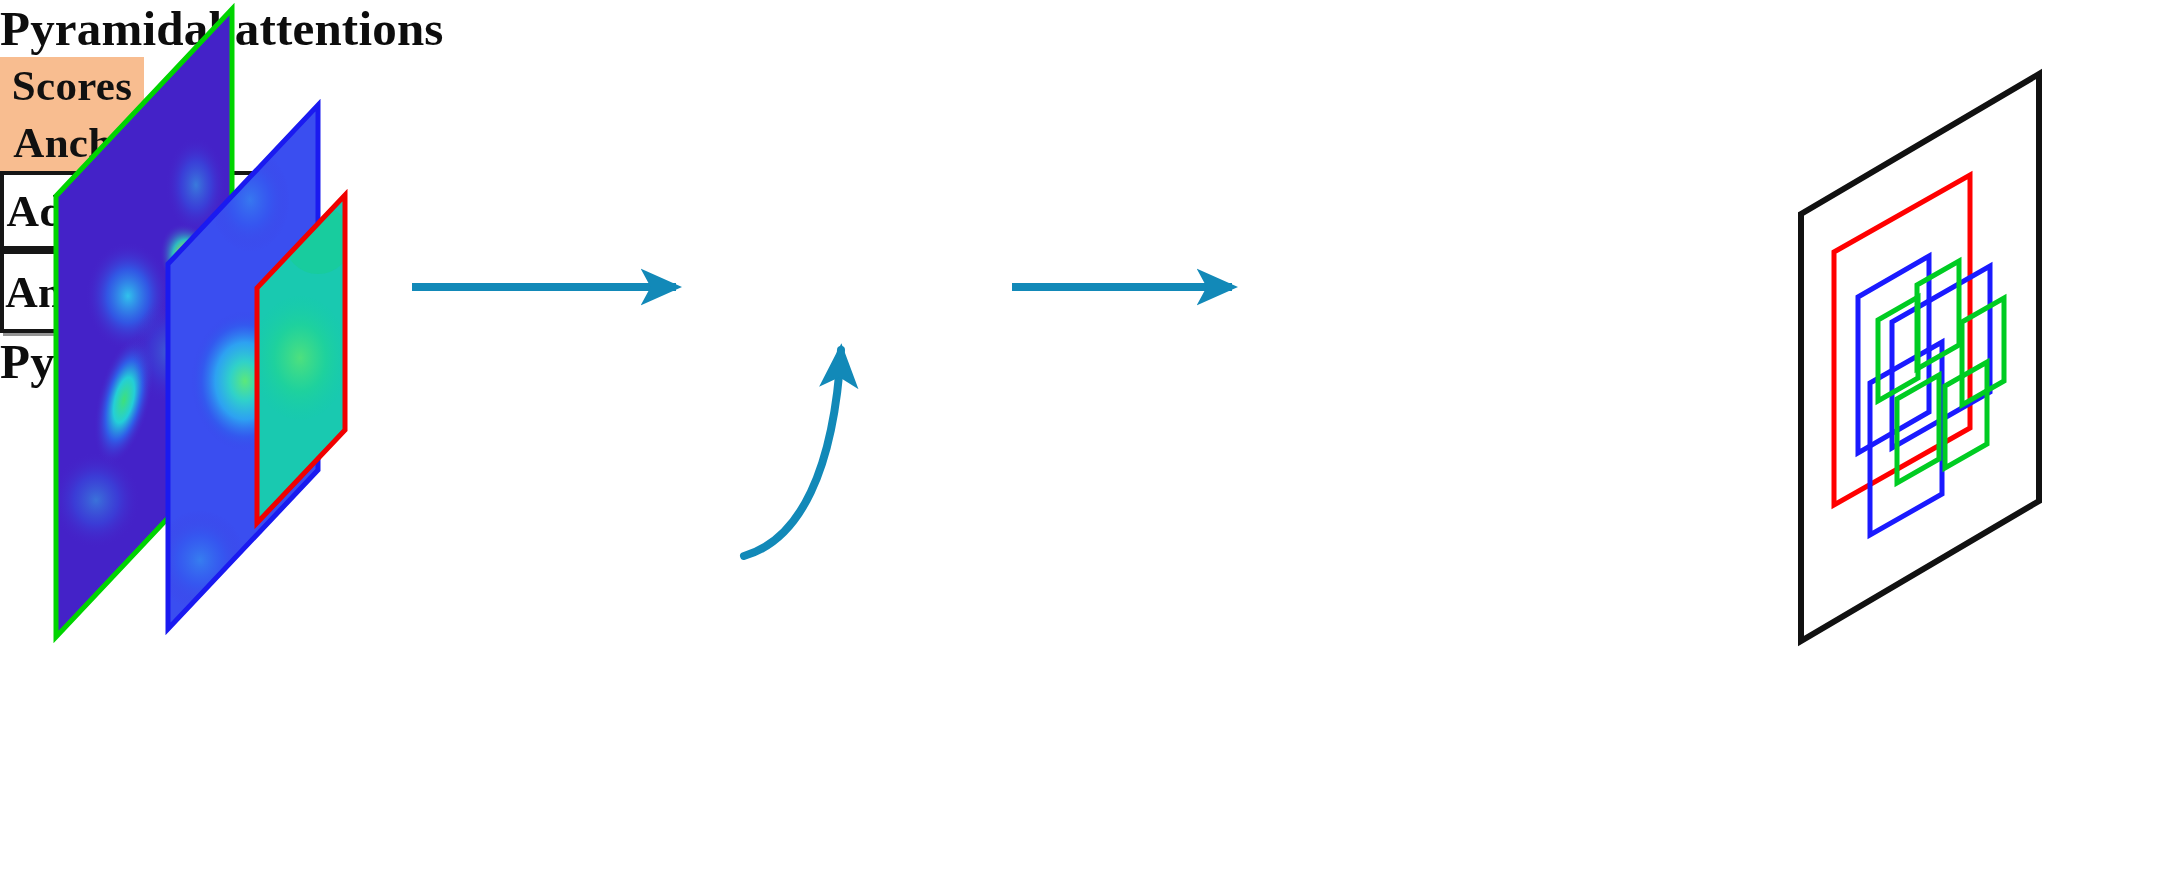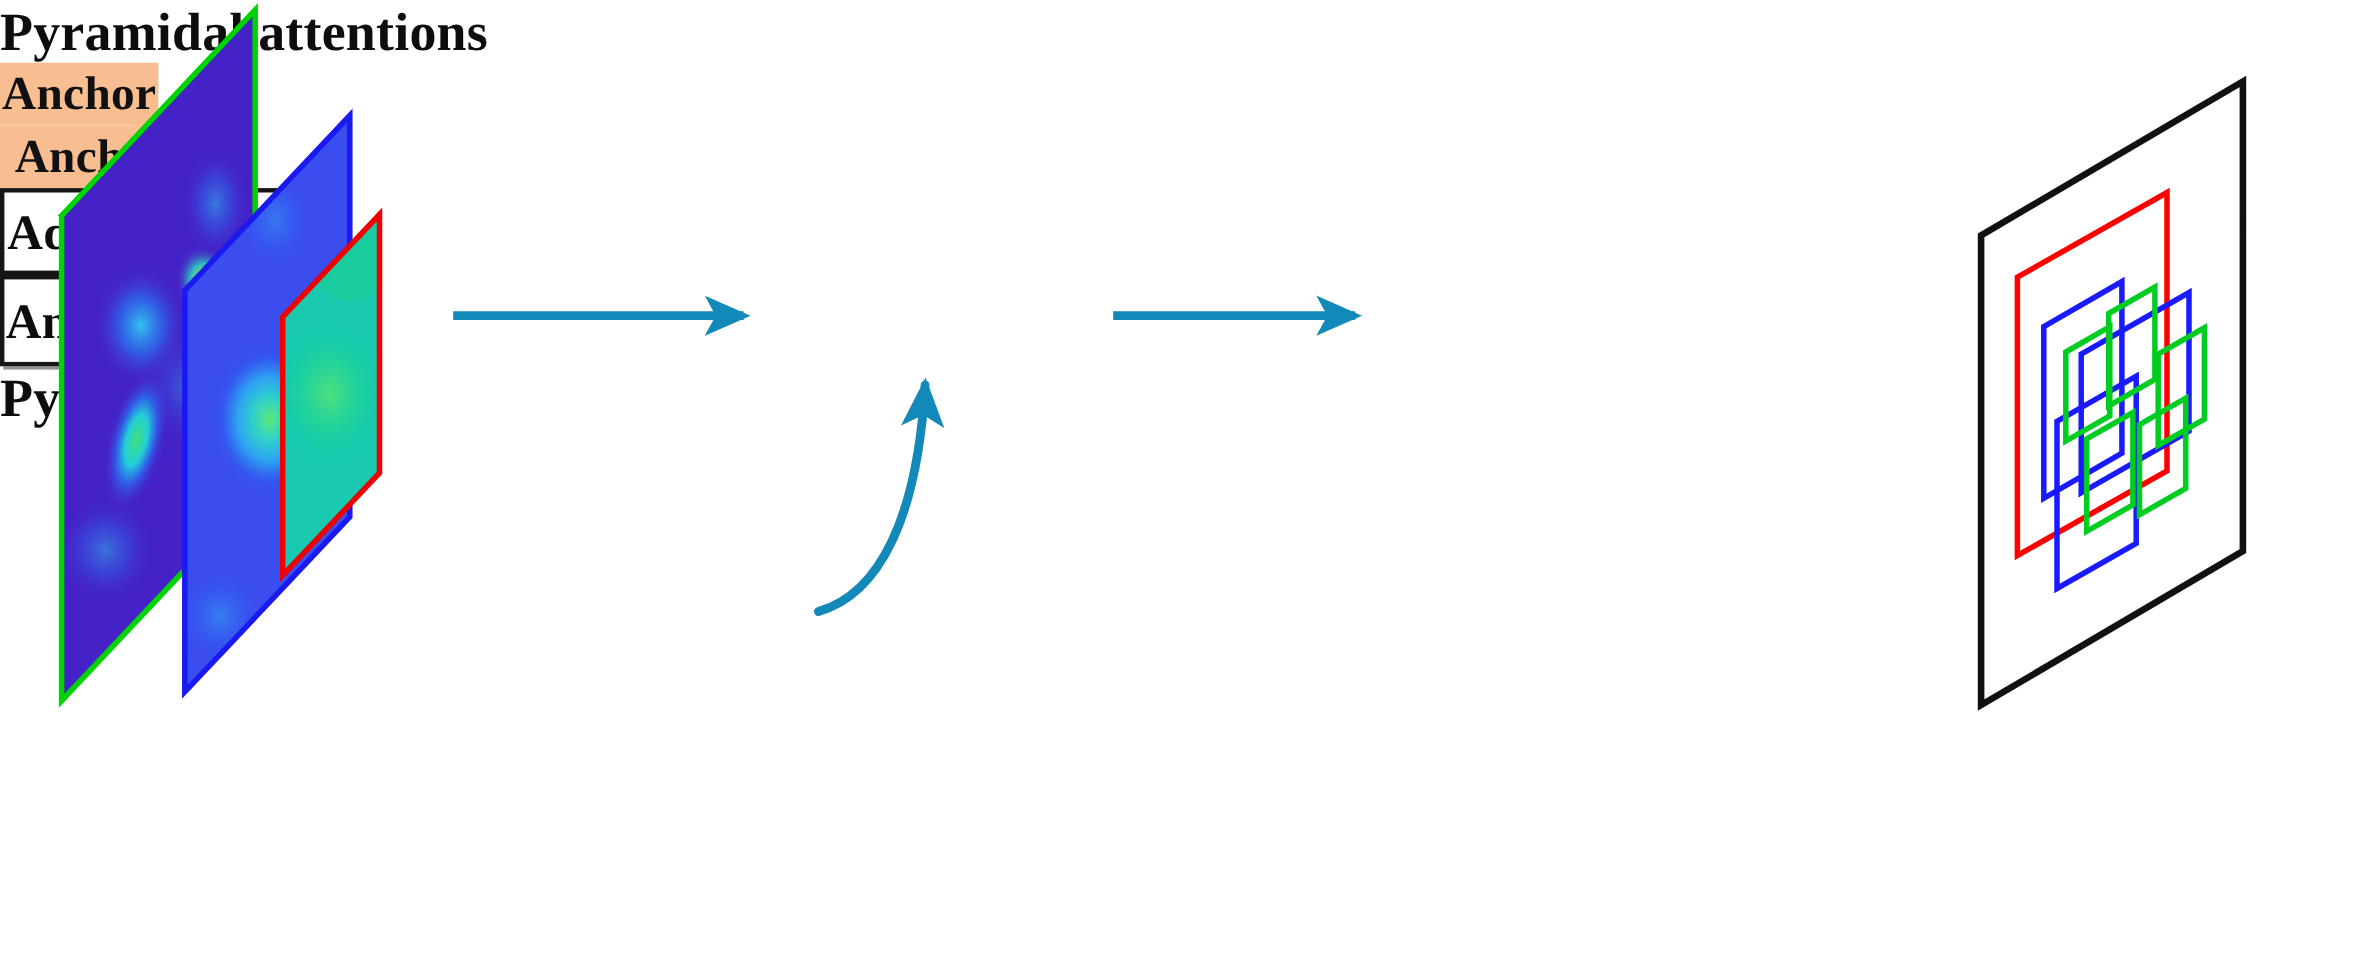--- a/index.html
+++ b/index.html
@@ -205,21 +205,21 @@
     </defs>
 
     <line x1="412" y1="287" x2="676" y2="287" stroke="#1289b8" stroke-width="8" marker-end="url(#ah)"></line>
 
     <line x1="1012" y1="287" x2="1232" y2="287" stroke="#1289b8" stroke-width="8" marker-end="url(#ah)"></line>
 
     <path d="M 744 556 C 800 540 834 470 841 350" fill="none" stroke="#1289b8" stroke-width="8" stroke-linecap="round" marker-end="url(#ah2)"></path>
   </svg>
 
   <div class="tag" id="tag-scores" style="background:#f8bd90;">
-    <span>Anchor</span>
+    <span>Scores</span>
   </div>
 
   <div class="tag" id="tag-anchors" style="background:#f8bd90;">
     <span>Anchors</span>
   </div>
 
   <div class="proc-box" id="box-adaptive-nms">
     <span>Adaptive NMS</span>
   </div>
 

